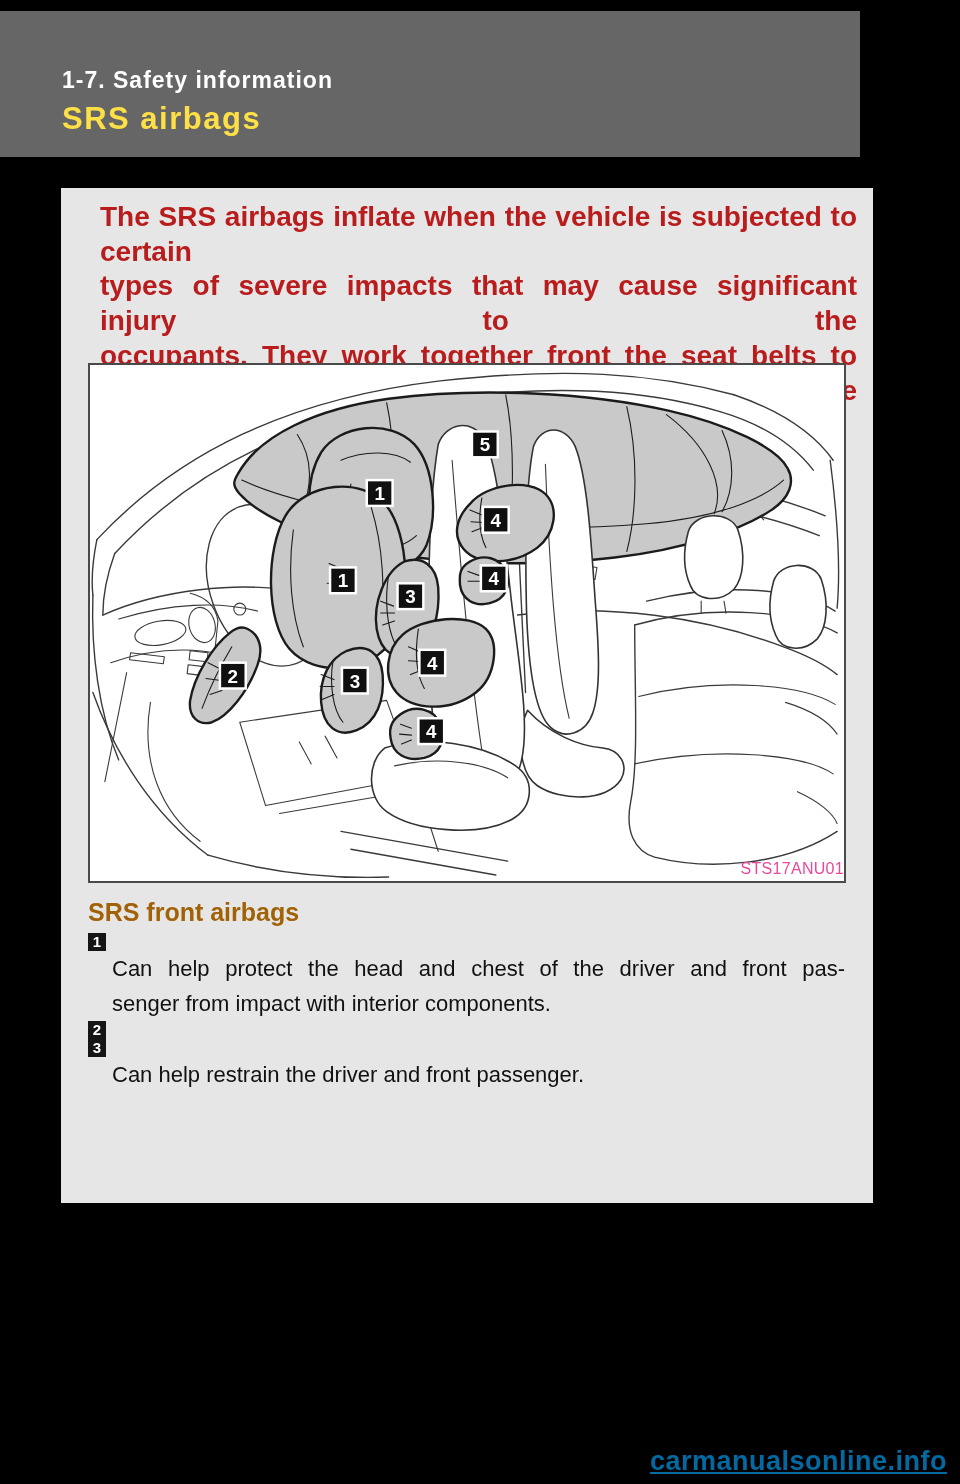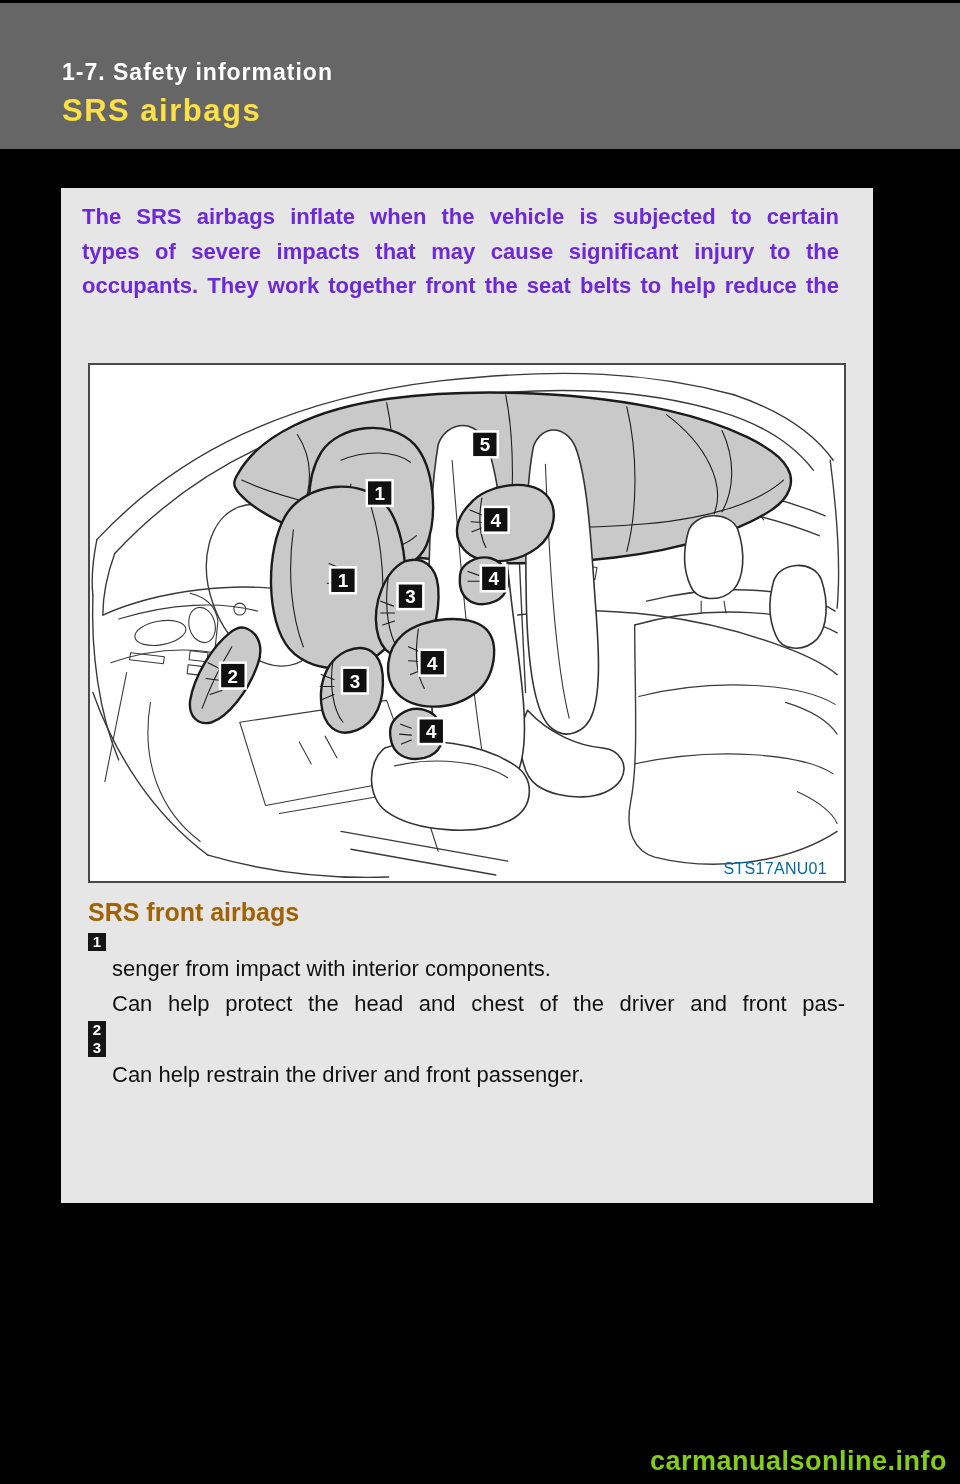--- a/index.html
+++ b/index.html
@@ -1,40 +1,40 @@
 <!DOCTYPE html>
 <html style="--page: #000000; --banner: #666666; --box: #e6e6e6; --airbag: #c9c9c9;"><head>
 <meta charset="utf-8">
 <style>
   html,body{margin:0;padding:0;}
   body{background:var(--page,#000);font-family:"Liberation Sans","DejaVu Sans",sans-serif;}
   #page{position:relative;width:960px;height:1484px;background:var(--page,#000);overflow:hidden;}
 
-  .banner{position:absolute;left:0;top:3px;width:960px;height:146px;background:var(--banner,#666);}
+  .banner{position:absolute;left:0;top:11px;width:860px;height:146px;background:var(--banner,#666);}
   .banner-section{position:absolute;left:62px;top:56px;color:#fff;font-weight:bold;font-size:23px;letter-spacing:1px;white-space:nowrap;}
   .banner-title{position:absolute;left:62px;top:90px;color:#fde047;font-weight:bold;font-size:31px;letter-spacing:1.5px;white-space:nowrap;}
 
   .content-box{position:absolute;left:61px;top:188px;width:812px;height:1015px;background:var(--box,#e6e6e6);}
 
-  .intro{position:absolute;left:21px;top:12px;width:757px;color:#6d28d9;font-weight:bold;font-size:22px;line-height:34.7px;}
+  .intro{position:absolute;left:39px;top:12px;width:757px;color:#b91c1c;font-weight:bold;font-size:28px;line-height:34.7px;}
   .jline{text-align:justify;text-align-last:justify;}
 
   .frame{position:absolute;left:27px;top:175px;width:758px;height:520px;background:#fff;border:2px solid #4a4a4a;box-sizing:border-box;}
   .frame svg{display:block;width:100%;height:100%;}
-  .caption{position:absolute;right:17px;bottom:3px;font-size:16px;color:#0369a1;letter-spacing:.3px;text-align:right;}
+  .caption{position:absolute;right:0;bottom:3px;font-size:16px;color:#ec4899;letter-spacing:.3px;text-align:right;}
 
   .sec-heading{position:absolute;left:27px;top:710px;color:#a16207;font-weight:bold;font-size:25px;}
 
   .list{position:absolute;left:27px;top:745px;width:757px;color:#111;font-size:22px;line-height:35px;}
   .title-row{display:flex;align-items:center;}
   .numbox{flex:none;width:18px;height:18px;margin-right:6px;background:#151515;color:#fff;font-size:15px;font-weight:bold;display:inline-flex;align-items:center;justify-content:center;line-height:18px;}
   .desc{margin-left:24px;}
   .desc.jline{text-align:justify;text-align-last:justify;}
 
-  .watermark{position:absolute;right:13px;top:1446px;color:#84cc16;font-size:27px;font-weight:600;letter-spacing:.5px;}
+  .watermark{position:absolute;right:13px;top:1446px;color:#0369a1;font-size:27px;font-weight:600;letter-spacing:.5px;text-decoration:underline;}
 
   
   .ln{stroke:#3a3a3a;stroke-width:1.4;fill:none;stroke-linecap:round;stroke-linejoin:round;}
   .ln2{stroke:#3a3a3a;stroke-width:1.1;fill:none;stroke-linecap:round;stroke-linejoin:round;}
   .seat{fill:#fff;stroke:#333;stroke-width:1.6;stroke-linejoin:round;}
   .bag{fill:var(--airbag,#c9c9c9);stroke:#1b1b1b;stroke-width:2.4;stroke-linejoin:round;}
   .crease{stroke:#1b1b1b;stroke-width:1.1;fill:none;stroke-linecap:round;}
   .lblrect{fill:#101010;stroke:#fff;stroke-width:2.5;}
   .lbltxt{fill:#fff;font-size:19px;font-weight:bold;text-anchor:middle;font-family:"Liberation Sans","DejaVu Sans",sans-serif;}
 </style>
@@ -201,22 +201,22 @@
       <div class="caption">STS17ANU01</div>
     </div>
 
     <div class="sec-heading">SRS front airbags</div>
 
     <div class="list">
       <div class="item">
         <div class="title-row">
           <span class="numbox">1</span>
         </div>
+        <div class="desc jline">Can help protect the head and chest of the driver and front pas-</div>
         <div class="desc">senger from impact with interior components.</div>
-        <div class="desc jline">Can help protect the head and chest of the driver and front pas-</div>
       </div>
       <div class="item">
         <div class="title-row">
           <span class="numbox">2</span>
         </div>
       </div>
       <div class="item">
         <div class="title-row">
           <span class="numbox">3</span>
         </div>

